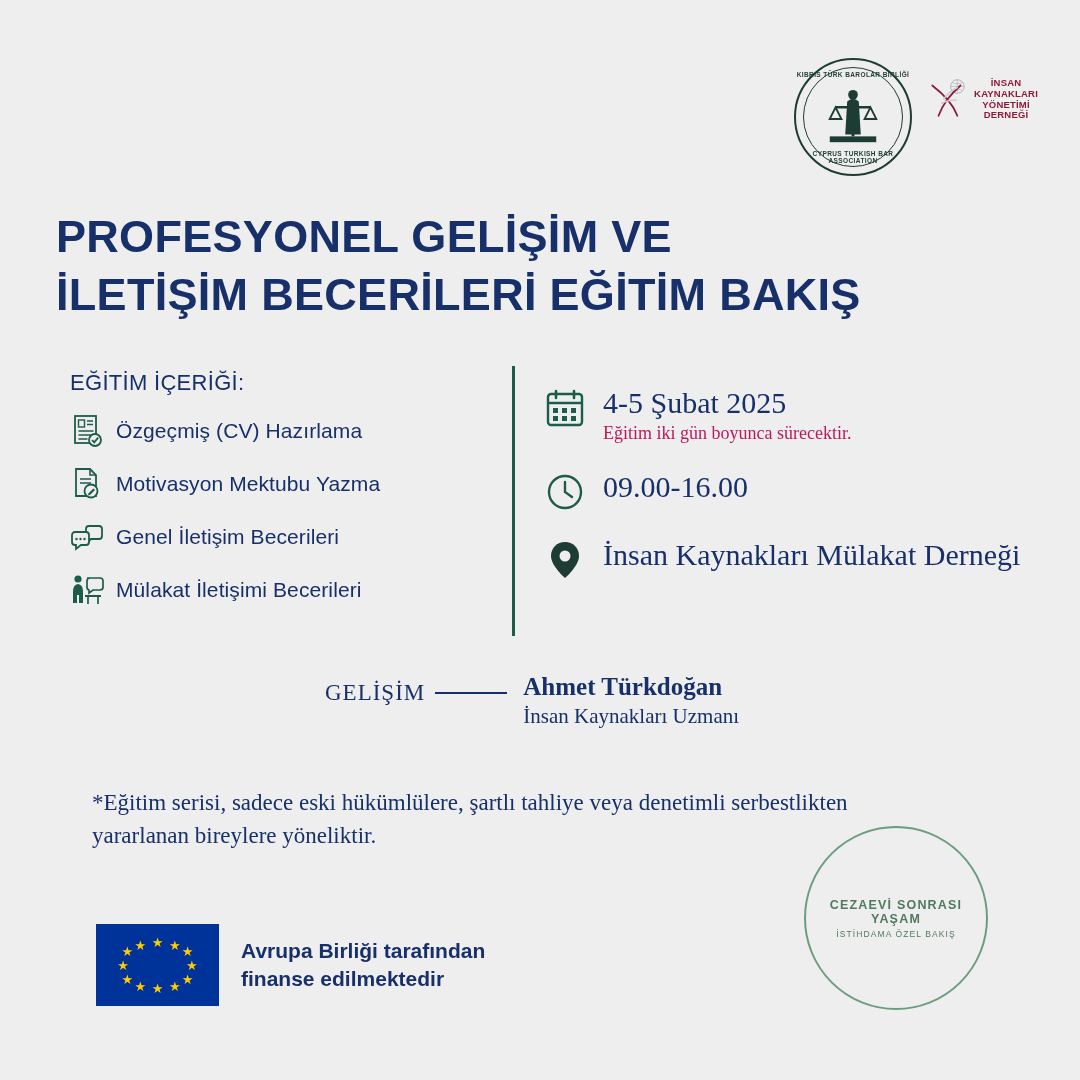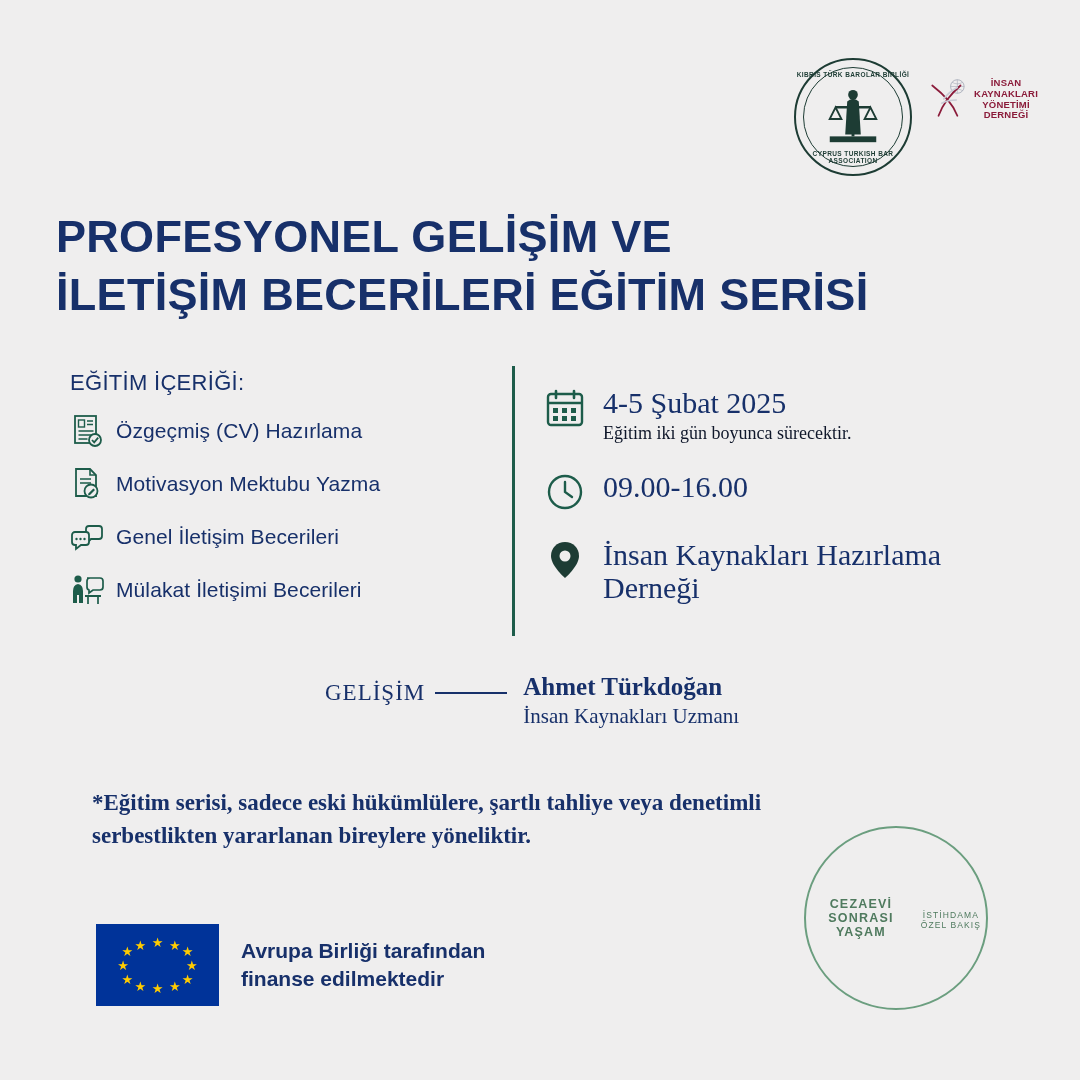--- a/index.html
+++ b/index.html
@@ -183,21 +183,21 @@
   }
   .info-main {
     font-family: "Liberation Serif", serif;
     font-size: 30px;
     line-height: 1.12;
     color: #17306a;
   }
   .info-sub {
     font-family: "Liberation Serif", serif;
     font-size: 18px;
-    color: #0f172a;
+    color: #be185d;
     margin-top: 3px;
   }
 
   
   .trainer {
     position: absolute;
     left: 325px;
     top: 672px;
     display: flex;
     align-items: flex-start;
@@ -230,21 +230,21 @@
   }
 
   
   .note {
     position: absolute;
     left: 92px;
     top: 786px;
     width: 800px;
     font-family: "Liberation Serif", serif;
     font-size: 23px;
-    font-weight: bold;
+    font-weight: normal;
     line-height: 1.45;
     color: #17306a;
   }
 
   
   .eu-block {
     position: absolute;
     left: 96px;
     bottom: 74px;
     display: flex;
@@ -274,21 +274,21 @@
   
   .circle-logo {
     position: absolute;
     right: 92px;
     bottom: 70px;
     width: 180px;
     height: 180px;
     border: 2px solid #6b9e7f;
     border-radius: 50%;
     display: flex;
-    flex-direction: row;
+    flex-direction: column;
     align-items: center;
     justify-content: center;
     text-align: center;
   }
   .circle-logo .l1 {
     font-size: 12.5px;
     letter-spacing: 1.2px;
     color: #4f7a5e;
     font-weight: bold;
   }
@@ -335,21 +335,21 @@
       </svg>
       <div class="ikyd-text">
         <div>İNSAN KAYNAKLARI</div>
         <div>YÖNETİMİ DERNEĞİ</div>
       </div>
     </div>
   </div>
 
   <div class="title">
     <div>PROFESYONEL GELİŞİM VE</div>
-    <div>İLETİŞİM BECERİLERİ EĞİTİM SERİSİ</div>
+    <div>İLETİŞİM BECERİLERİ EĞİTİM BAKIŞ</div>
   </div>
 
   <div class="content-head">EĞİTİM İÇERİĞİ:</div>
 
   <div class="content-list">
 
     <div class="content-item">
       <span class="ico">
         <svg width="30" height="34" viewBox="0 0 30 34">
           <rect x="3" y="2" width="21" height="27" fill="none" stroke="#1d5c4a" stroke-width="1.8"></rect>
@@ -439,21 +439,21 @@
     </div>
 
     <div class="info-row">
       <span class="ico">
         <svg width="34" height="40" viewBox="0 0 34 40">
           <path d="M17 2 C9 2 3 8 3 16 C3 26 17 38 17 38 C17 38 31 26 31 16 C31 8 25 2 17 2 Z" fill="#1d3c34"></path>
           <circle cx="17" cy="16" r="5.5" fill="#efeeee"></circle>
         </svg>
       </span>
       <div>
-        <div class="info-main">İnsan Kaynakları Hazırlama Derneği</div>
+        <div class="info-main">İnsan Kaynakları Mülakat Derneği</div>
       </div>
     </div>
   </div>
 
   <div class="trainer">
     <div class="trainer-label">GELİŞİM</div>
     <div class="trainer-rule"></div>
     <div>
       <div class="trainer-name">Ahmet Türkdoğan</div>
       <div class="trainer-role">İnsan Kaynakları Uzmanı</div>

